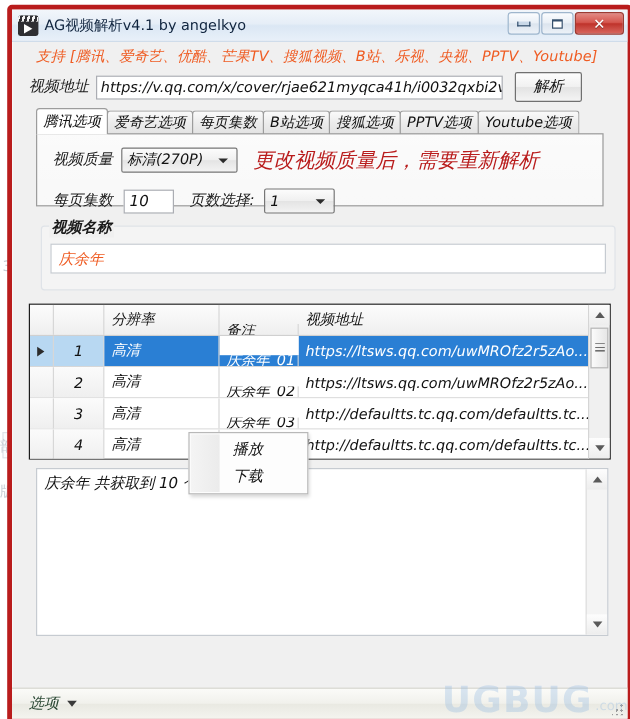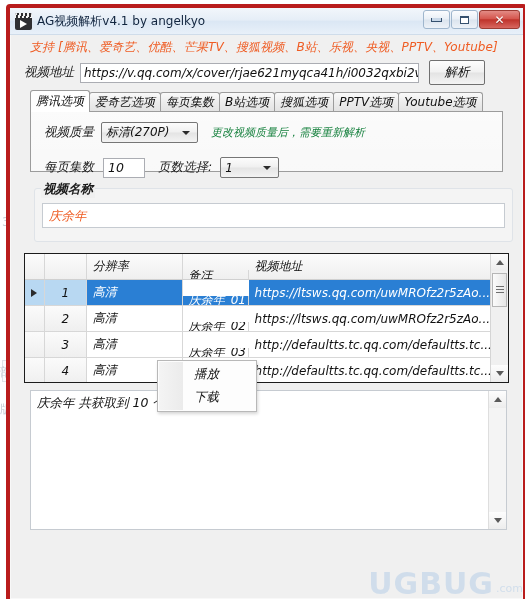--- a/index.html
+++ b/index.html
@@ -203,21 +203,21 @@
     position: relative;
   }
   .combo .caret {
     margin-left: auto; margin-right: 7px;
     width: 0; height: 0;
     border-left: 4px solid transparent;
     border-right: 4px solid transparent;
     border-top: 4px solid #2b2b2b;
   }
   .combo-quality { width: 97px; margin-left: 7px; }
-  .hint { font-size: 11px; color: #15803d; margin-left: 13px; white-space: nowrap; }
+  .hint { font-size: 17px; color: #b91c1c; margin-left: 13px; white-space: nowrap; }
 
   .row-eps { position: absolute; left: 34px; top: 122px; display:flex; align-items:center; }
   .num-input {
     width: 42px; height: 20px;
     border: 1px solid #abadb3;
     background: #ffffff;
     font-size: 12.5px; color: #111;
     padding: 0 4px;
     margin-left: 9px;
     box-sizing: border-box;
@@ -579,20 +579,27 @@
       <div class="log-scroll">
         <div class="sc-arrow up">
             <span class="tri-u"></span>
           </div>
         <div class="sc-arrow dn">
             <span class="tri-d"></span>
           </div>
       </div>
     </div>
 
+    <div class="statusstrip">
+      <div class="ss-btn">
+        <span>选项</span>
+        <span class="caret"></span>
+      </div>
+      <div class="grip-corner"></div>
+    </div>
 
   </div>
 </div>
 
 <div class="watermark">
   <span class="wm-main">UGBUG</span>
   <span class="wm-sub">.com</span>
 </div>
 
 </body></html>

